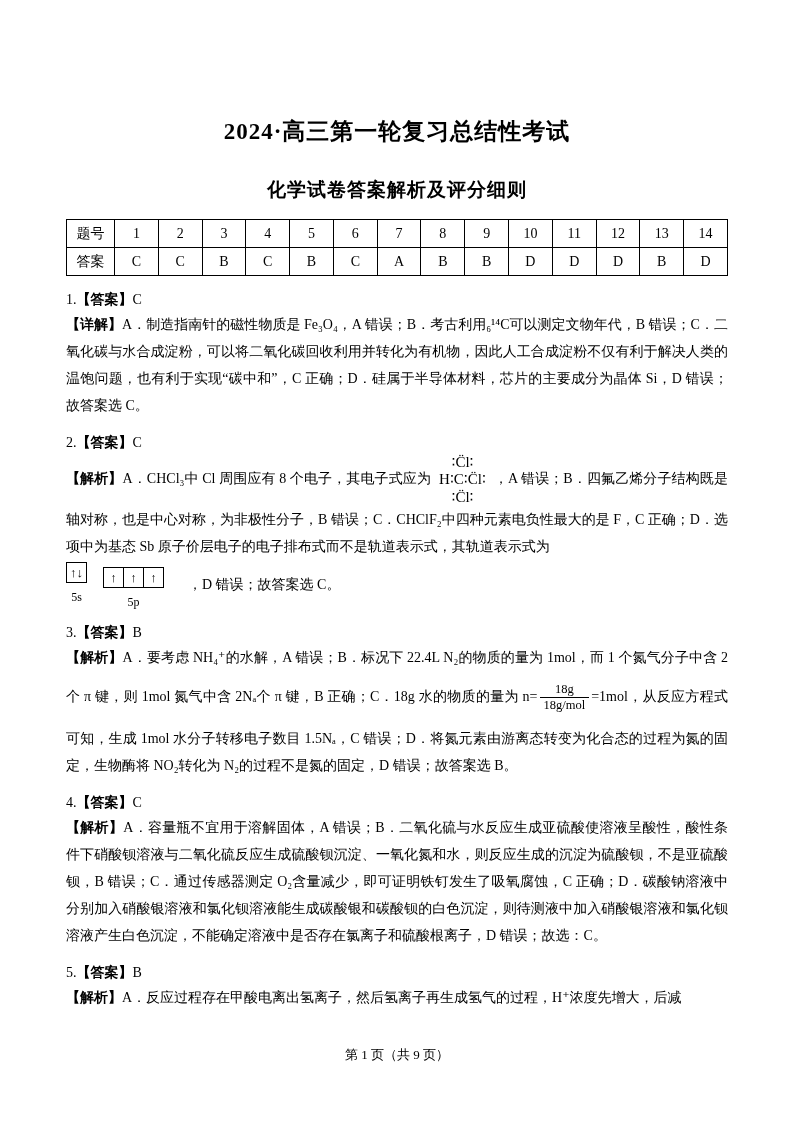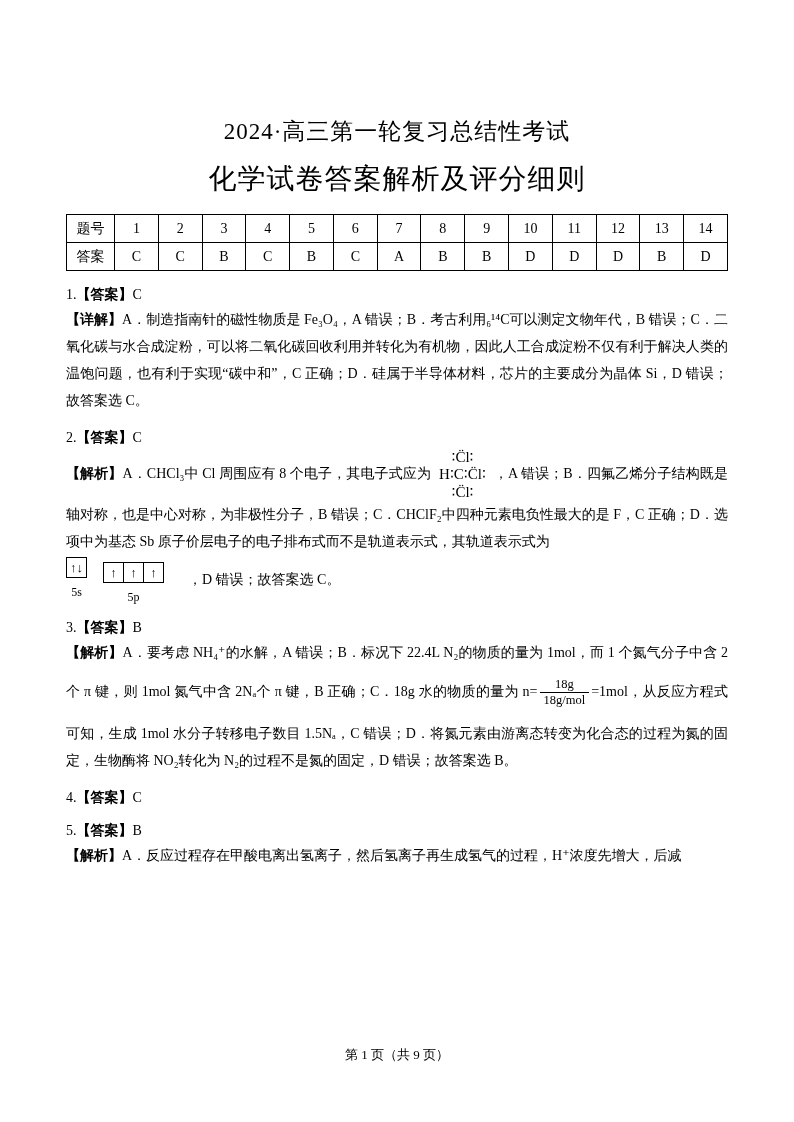--- a/index.html
+++ b/index.html
@@ -2,22 +2,22 @@
 <html><head>
 <meta charset="utf-8">
 <style>
   * { margin:0; padding:0; box-sizing:border-box; }
   html, body { background:#ffffff; }
   body {
     width:794px; height:1122px; position:relative; overflow:hidden;
     font-family:"Liberation Serif","DejaVu Serif",serif; color:#000;
   }
   .page { padding:116px 66px 0 66px; }
-  .title { text-align:center; font-size:23px; font-weight:normal; letter-spacing:1px; }
-  .subtitle { text-align:center; font-size:28px; font-weight:normal; margin-top:13px; letter-spacing:1px; }
+  .title { text-align:center; font-size:23px; font-weight:bold; letter-spacing:1px; }
+  .subtitle { text-align:center; font-size:19px; font-weight:bold; margin-top:30px; letter-spacing:1px; }
   .section-heading { font-size:14.5px; font-weight:bold; margin-top:25px; }
   table.answers { width:100%; border-collapse:collapse; table-layout:fixed; margin-top:16px; }
   table.answers td {
     border:1px solid #000; text-align:center; height:28px;
     font-size:14px; font-family:"Liberation Serif","DejaVu Serif",serif;
   }
   table.answers td.rowhead { width:48px; }
   .item-head { font-size:14px; margin-top:15px; }
   .para { font-size:14px; line-height:27px; text-align:justify; margin-top:2px; }
   .para b, .item-head b { font-weight:bold; }
@@ -105,20 +105,21 @@
     <p class="para"><span class="orbital"><span class="orb-group"><span class="obox">↑↓</span><span class="olabel">5s</span></span><span class="orb-group"><span class="oboxes"><span class="obox">↑</span><span class="obox">↑</span><span class="obox">↑</span></span><span class="olabel">5p</span></span></span><span>，D 错误；故答案选 C。</span></p>
   </div>
 
   <div>
     <p class="item-head"><span>3.</span><b>【答案】</b><span>B</span></p>
     <p class="para"><b>【解析】</b><span>A．要考虑 NH₄⁺的水解，A 错误；B．标况下 22.4L N₂的物质的量为 1mol，而 1 个氮气分子中含 2 个 π 键，则 1mol 氮气中含 2Nₐ个 π 键，B 正确；C．18g 水的物质的量为 n=</span><span class="frac"><span class="num">18g</span><span class="den">18g/mol</span></span><span>=1mol，从反应方程式可知，生成 1mol 水分子转移电子数目 1.5Nₐ，C 错误；D．将氮元素由游离态转变为化合态的过程为氮的固定，生物酶将 NO₂转化为 N₂的过程不是氮的固定，D 错误；故答案选 B。</span></p>
   </div>
 
   <div>
     <p class="item-head"><span>4.</span><b>【答案】</b><span>C</span></p>
+    <p class="para"><b>【解析】</b><span>A．容量瓶不宜用于溶解固体，A 错误；B．二氧化硫与水反应生成亚硫酸使溶液呈酸性，酸性条件下硝酸钡溶液与二氧化硫反应生成硫酸钡沉淀、一氧化氮和水，则反应生成的沉淀为硫酸钡，不是亚硫酸钡，B 错误；C．通过传感器测定 O₂含量减少，即可证明铁钉发生了吸氧腐蚀，C 正确；D．碳酸钠溶液中分别加入硝酸银溶液和氯化钡溶液能生成碳酸银和碳酸钡的白色沉淀，则待测液中加入硝酸银溶液和氯化钡溶液产生白色沉淀，不能确定溶液中是否存在氯离子和硫酸根离子，D 错误；故选：C。</span></p>
   </div>
 
   <div>
     <p class="item-head"><span>5.</span><b>【答案】</b><span>B</span></p>
     <p class="para"><b>【解析】</b><span>A．反应过程存在甲酸电离出氢离子，然后氢离子再生成氢气的过程，H⁺浓度先增大，后减</span></p>
   </div>
 
 </div>
 
 <div class="footer">第 1 页（共 9 页）</div>

